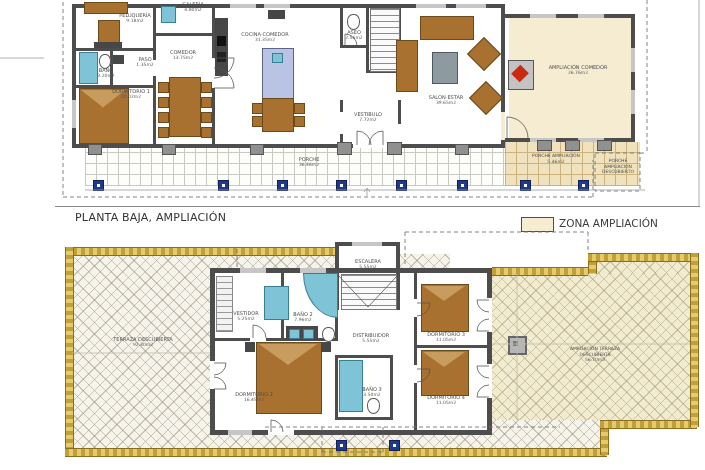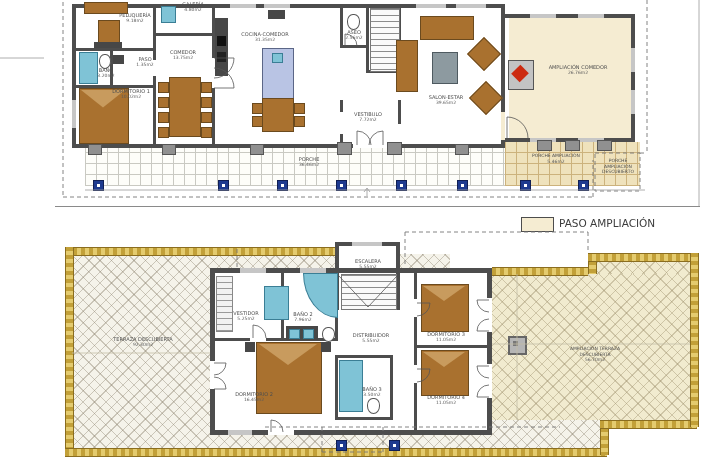--- a/index.html
+++ b/index.html
@@ -226,22 +226,23 @@
   </div>
   <div class="lbl lbl-sm" style="left:530px;top:153px;width:52px;">
     <div>PORCHE AMPLIACIÓN</div>
     <div class="ra">5.46m2</div>
   </div>
   <div class="lbl lbl-sm" style="left:596px;top:158px;width:44px;">
     <div>PORCHE AMPLIACIÓN DESCUBIERTO</div>
   </div>
 
   <div class="hline" style="left:55px;top:206px;width:645px;height:1px;"></div>
+  <div class="plan-title" style="left:75px;top:211px;">PLANTA BAJA, AMPLIACIÓN</div>
   <div class="legend-swatch" style="left:521px;top:217px;width:31px;height:13px;"></div>
-  <div class="legend-label" style="left:559px;top:217px;">PASO AMPLIACIÓN</div>
+  <div class="legend-label" style="left:559px;top:217px;">ZONA AMPLIACIÓN</div>
 
   <div class="lattice" style="left:72px;top:254px;width:378px;height:194px;"></div>
   <div class="lattice" style="left:450px;top:274px;width:240px;height:146px;"></div>
   <div class="lattice" style="left:450px;top:420px;width:150px;height:28px;"></div>
   <div class="lattice" style="left:588px;top:260px;width:102px;height:14px;"></div>
   <div class="tint" style="left:492px;top:274px;width:198px;height:146px;"></div>
   <div class="tint" style="left:588px;top:260px;width:102px;height:14px;"></div>
 
   <div class="gold-h" style="left:65px;top:247px;width:279px;"></div>
   <div class="gold-v" style="left:65px;top:247px;height:208px;"></div>

